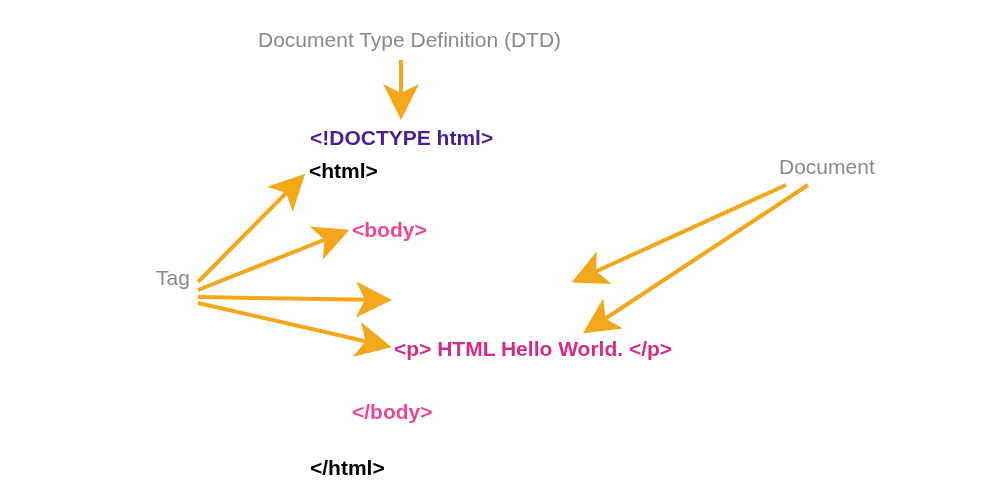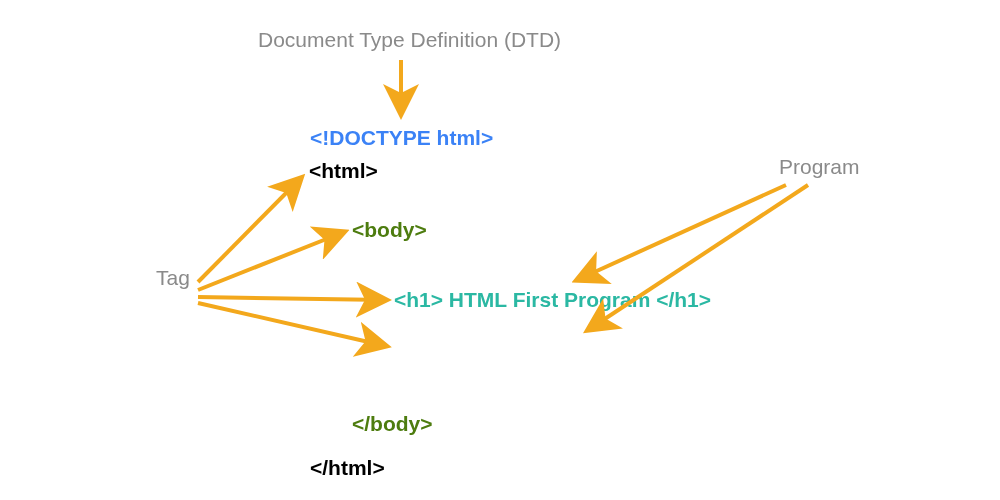--- a/index.html
+++ b/index.html
@@ -1,42 +1,42 @@
 <!DOCTYPE html>
 <html><head>
 <meta charset="utf-8">
 <style>
   html,body{margin:0;padding:0;width:1000px;height:500px;background:#fff;font-family:"Helvetica Neue",Helvetica,Arial,sans-serif;overflow:hidden}
   .stage{position:relative;width:1000px;height:496px}
   .label{position:absolute;color:#8a8a8a;font-size:21px;font-weight:400}
   .code{position:absolute;font-size:21px;font-weight:700;white-space:nowrap}
   .c-dtd-label{color:#8a8a8a}
-  .c-green{color:#3b82f6}
+  .c-green{color:#4c1d95}
   .c-teal{color:#2bb8a3}
   .c-coral{color:#000000}
-  .c-blue{color:#4d7c0f}
+  .c-blue{color:#ec4899}
   .c-pink{color:#d42c8d}
   svg.arrows{position:absolute;left:0;top:0;width:1000px;height:500px;pointer-events:none}
 </style>
 </head>
 <body>
 
 <div class="stage">
 
   <div class="label c-dtd-label" style="left:258px;top:28px">Document Type Definition (DTD)</div>
 
   <div class="code c-green" style="left:310px;top:126px">&lt;!DOCTYPE html&gt;</div>
   <div class="code c-coral" style="left:309px;top:159px">&lt;html&gt;</div>
   <div class="code c-blue" style="left:352px;top:218px">&lt;body&gt;</div>
-  <div class="code c-teal" style="left:394px;top:288px">&lt;h1&gt; HTML First Program &lt;/h1&gt;</div>
-  <div class="code c-blue" style="left:352px;top:412px">&lt;/body&gt;</div>
+  <div class="code c-pink" style="left:394px;top:337px">&lt;p&gt; HTML Hello World. &lt;/p&gt;</div>
+  <div class="code c-blue" style="left:352px;top:400px">&lt;/body&gt;</div>
   <div class="code c-coral" style="left:310px;top:456px">&lt;/html&gt;</div>
 
   <div class="label" style="left:156px;top:266px">Tag</div>
-  <div class="label" style="left:779px;top:155px">Program</div>
+  <div class="label" style="left:779px;top:155px">Document</div>
 
   <svg class="arrows">
     <defs>
       <marker id="ah" viewBox="0 0 12 12" refX="10" refY="6" markerWidth="9" markerHeight="9" orient="auto">
         <path d="M0,0 L12,6 L0,12 L3,6 Z" fill="#f3a81c"></path>
       </marker>
     </defs>
     <g stroke="#f3a81c" stroke-width="4" fill="none" marker-end="url(#ah)">
 
       <line x1="401" y1="60" x2="401" y2="114"></line>

